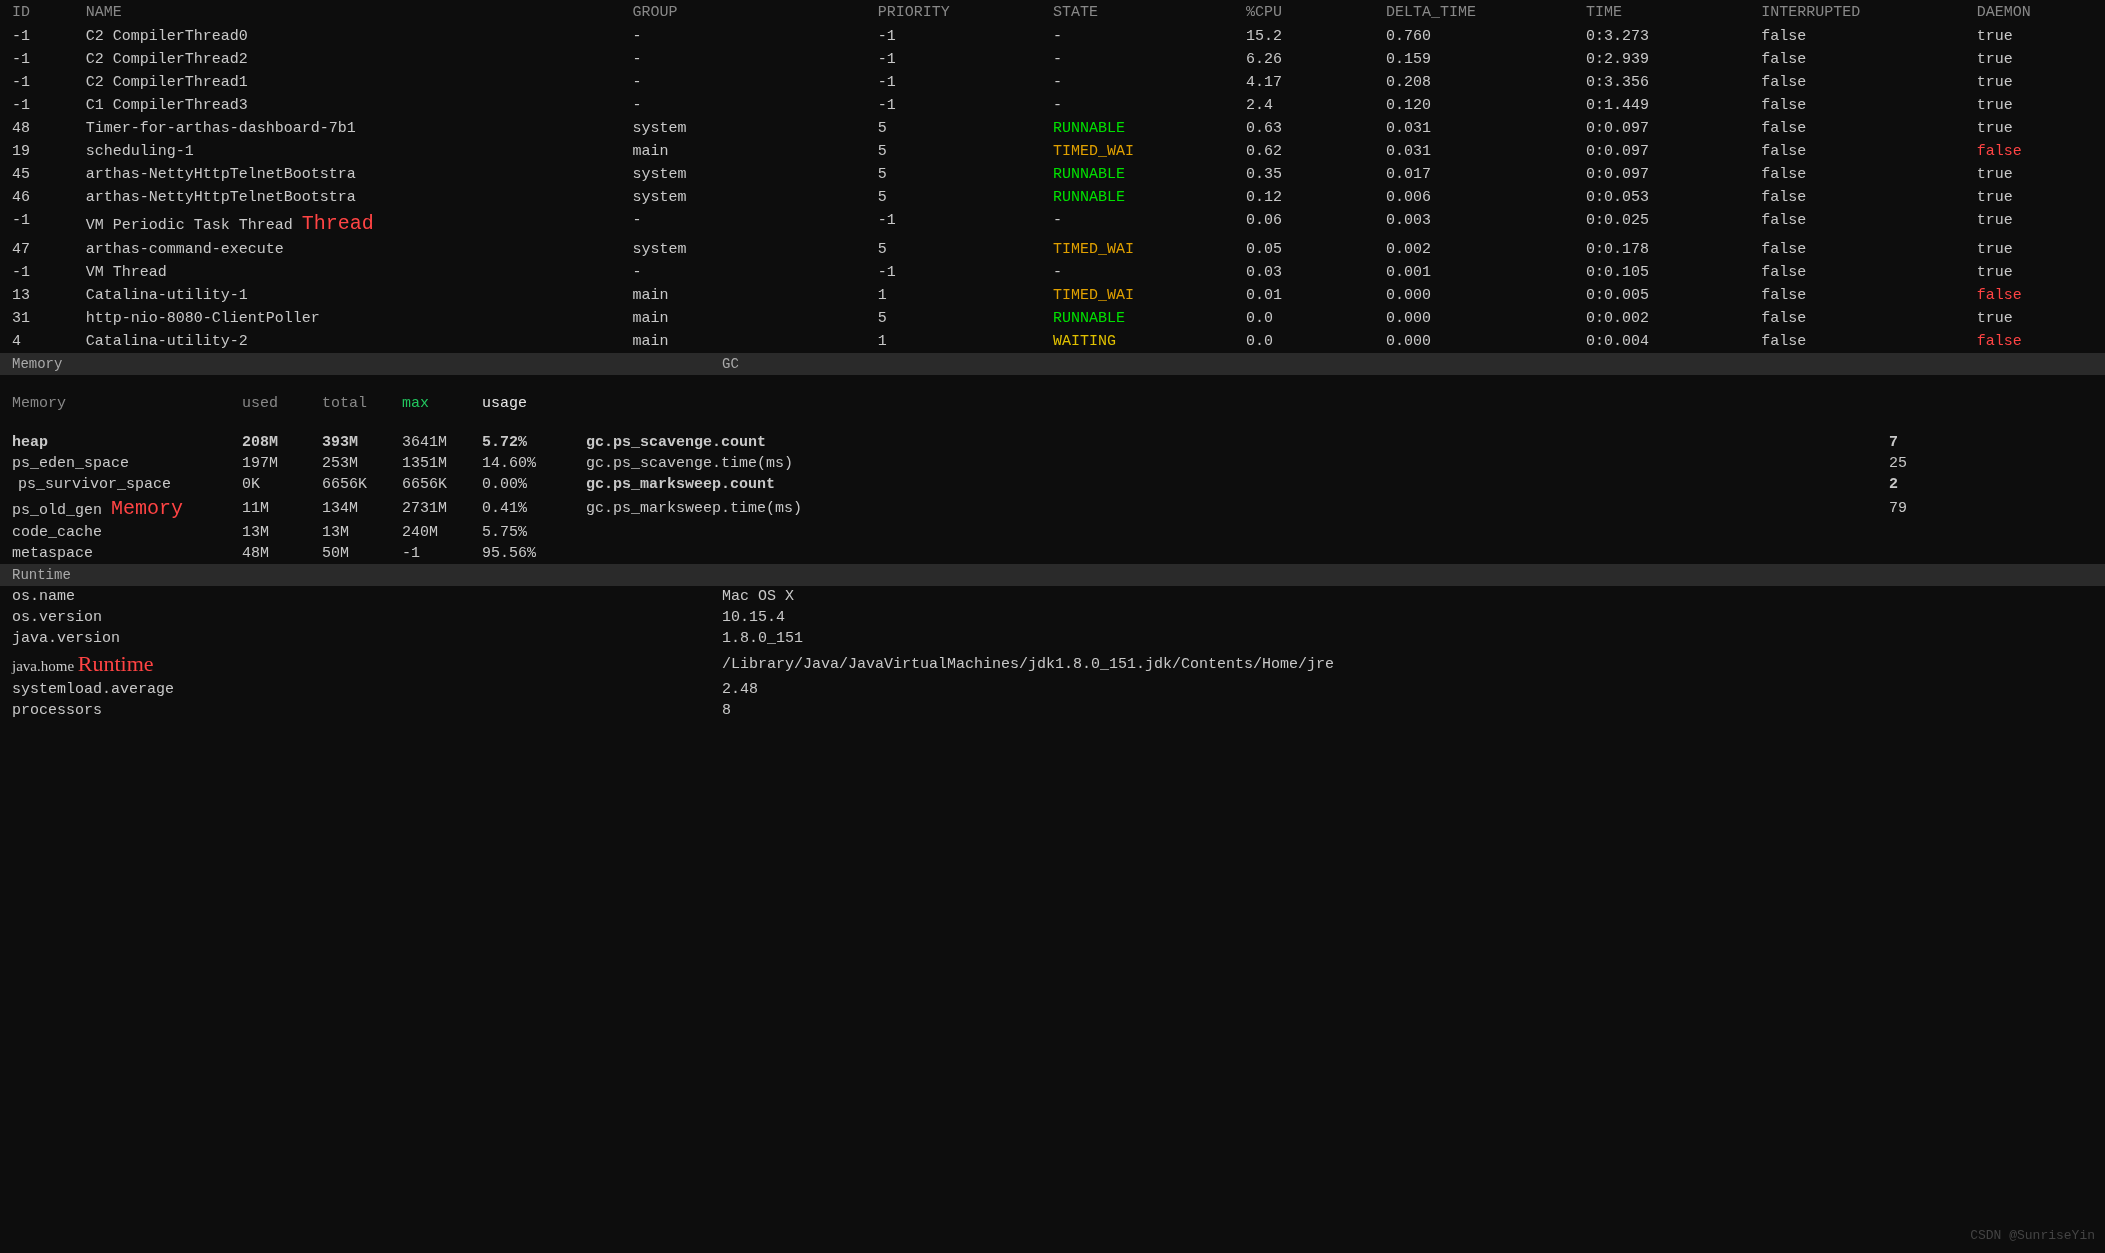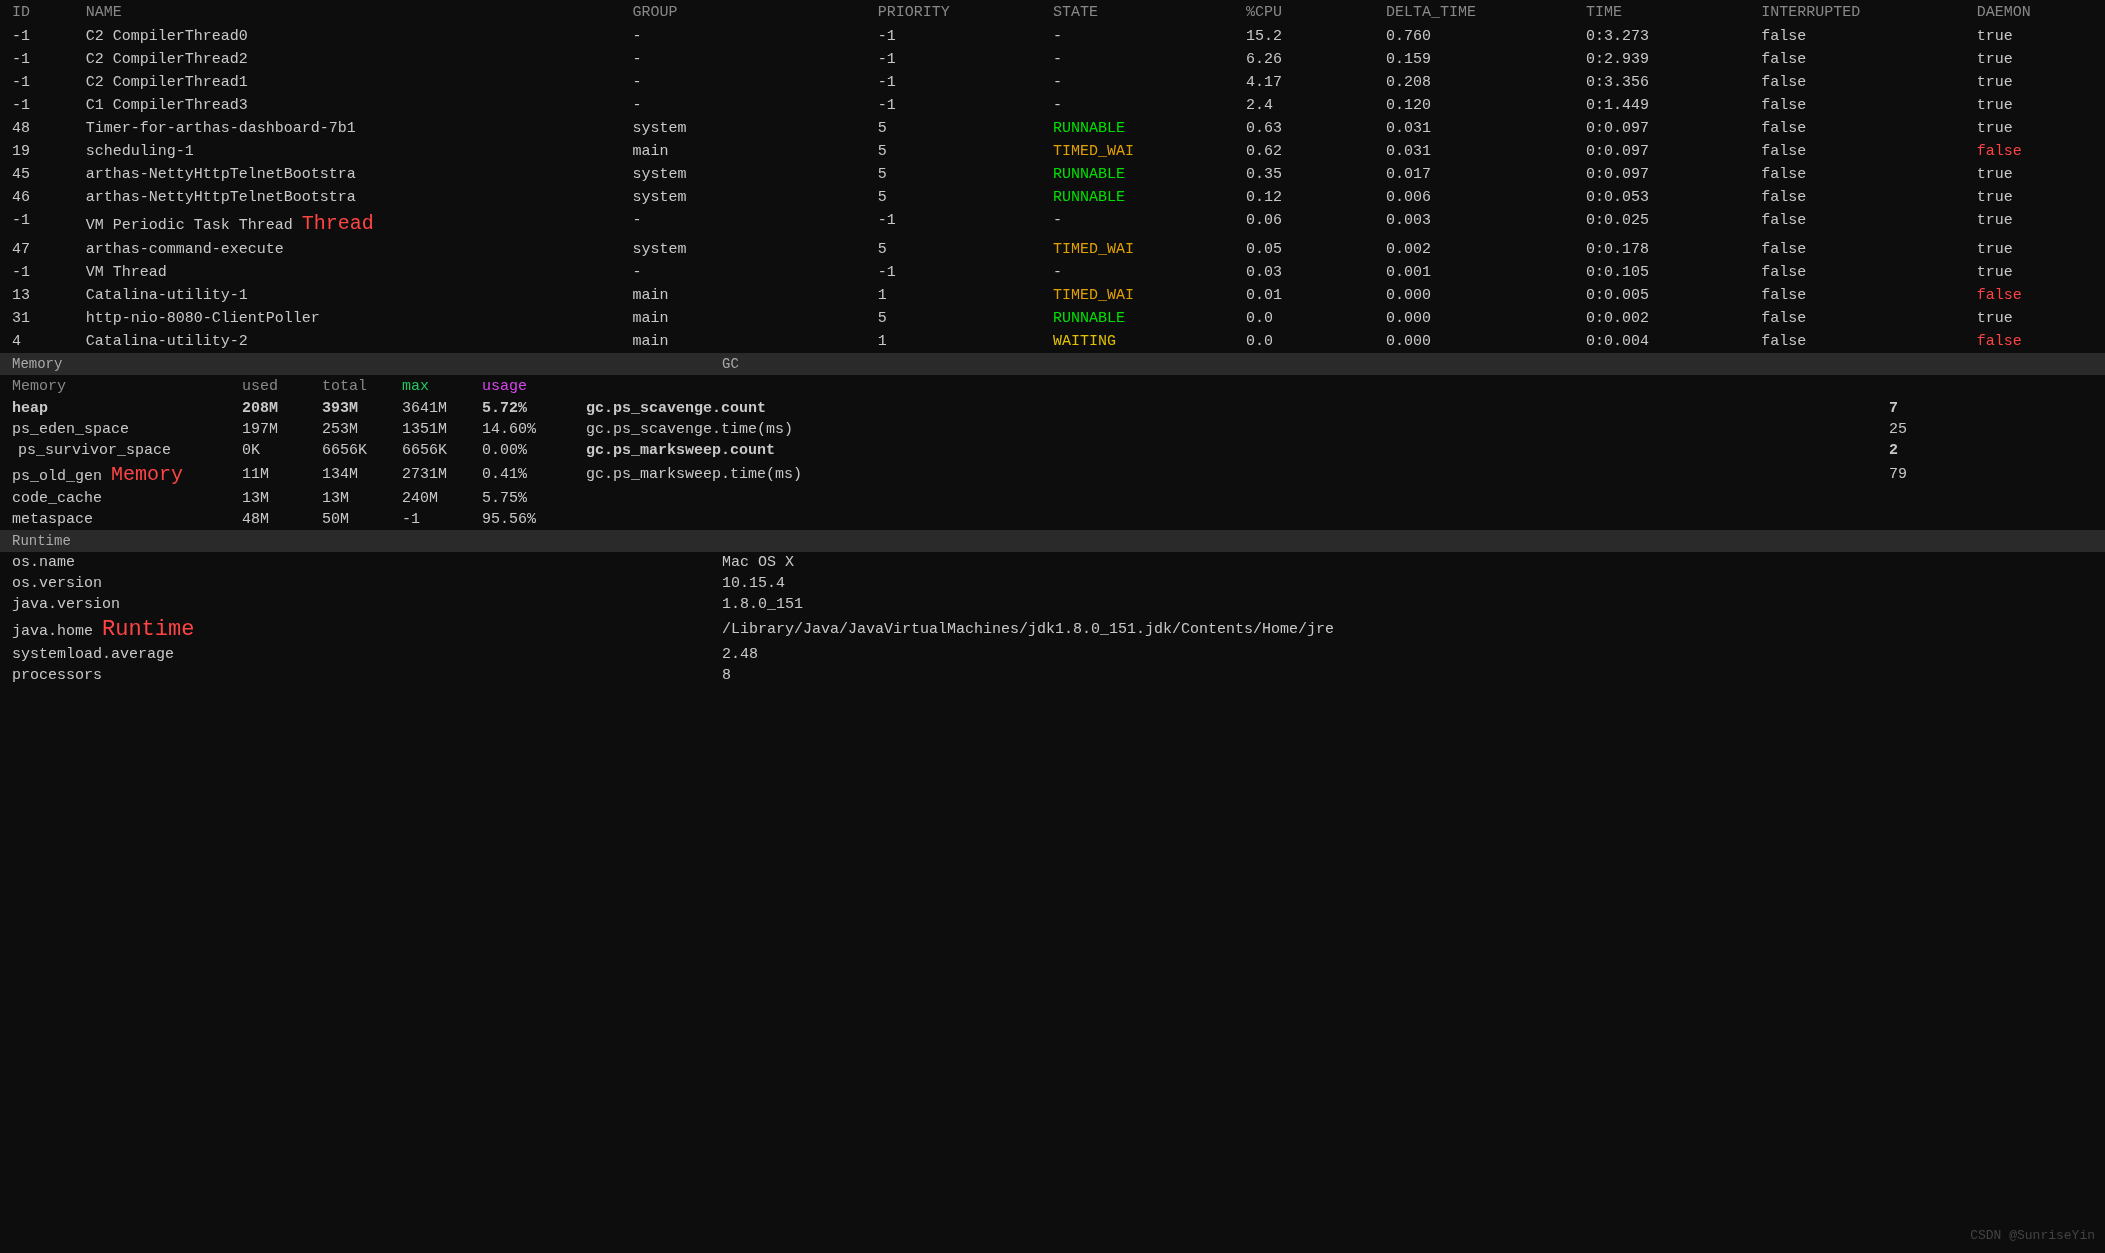--- a/index.html
+++ b/index.html
@@ -259,21 +259,21 @@
 </tbody>
   </table>
 
 <table style="width:100%;border-collapse:collapse;">
   <tbody id="memory-gc-tbody">
   <tr>
   <td style="width:230px;padding:3px 12px;color:#888;">Memory</td>
   <td style="width:80px;padding:3px 12px;color:#888;">used</td>
   <td style="width:80px;padding:3px 12px;color:#888;">total</td>
   <td style="width:80px;padding:3px 12px;color:#22c55e;">max</td>
-  <td style="width:80px;padding:3px 12px;color:#d946ef;">usage</td>
+  <td style="width:80px;padding:20px 12px;color:#e5e5e5;">usage</td>
   <td style="width:20px;padding:3px 12px;"></td>
   <td style="padding:3px 12px;color:#888;"></td>
   <td style="padding:3px 12px;"></td>
 </tr>
       <tr>
     <td style="width:230px;padding:2px 12px;"><span class="bold">heap</span></td>
     <td style="width:80px;padding:2px 12px;font-weight:bold;">208M</td>
     <td style="width:80px;padding:2px 12px;font-weight:bold;">393M</td>
     <td style="width:80px;padding:2px 12px;font-weight:normal;">3641M</td>
     <td style="width:80px;padding:2px 12px;font-weight:bold;">5.72%</td>
@@ -350,21 +350,21 @@
   </tr>
       <tr>
     <td style="width:710px;padding:2px 12px;">os.version</td>
     <td style="padding:2px 12px;">10.15.4</td>
   </tr>
       <tr>
     <td style="width:710px;padding:2px 12px;">java.version</td>
     <td style="padding:2px 12px;">1.8.0_151</td>
   </tr>
       <tr>
-    <td style="width:710px;padding:2px 12px;">java.home <span class="highlight-runtime" style="font-size:22px;">Runtime</span></td>
+    <td style="width:710px;padding:2px 12px;font-family:Liberation Serif, serif;">java.home <span class="highlight-runtime" style="font-size:22px;">Runtime</span></td>
     <td style="padding:2px 12px;">/Library/Java/JavaVirtualMachines/jdk1.8.0_151.jdk/Contents/Home/jre</td>
   </tr>
       <tr>
     <td style="width:710px;padding:2px 12px;">systemload.average</td>
     <td style="padding:2px 12px;">2.48</td>
   </tr>
       <tr>
     <td style="width:710px;padding:2px 12px;">processors</td>
     <td style="padding:2px 12px;">8</td>
   </tr>

